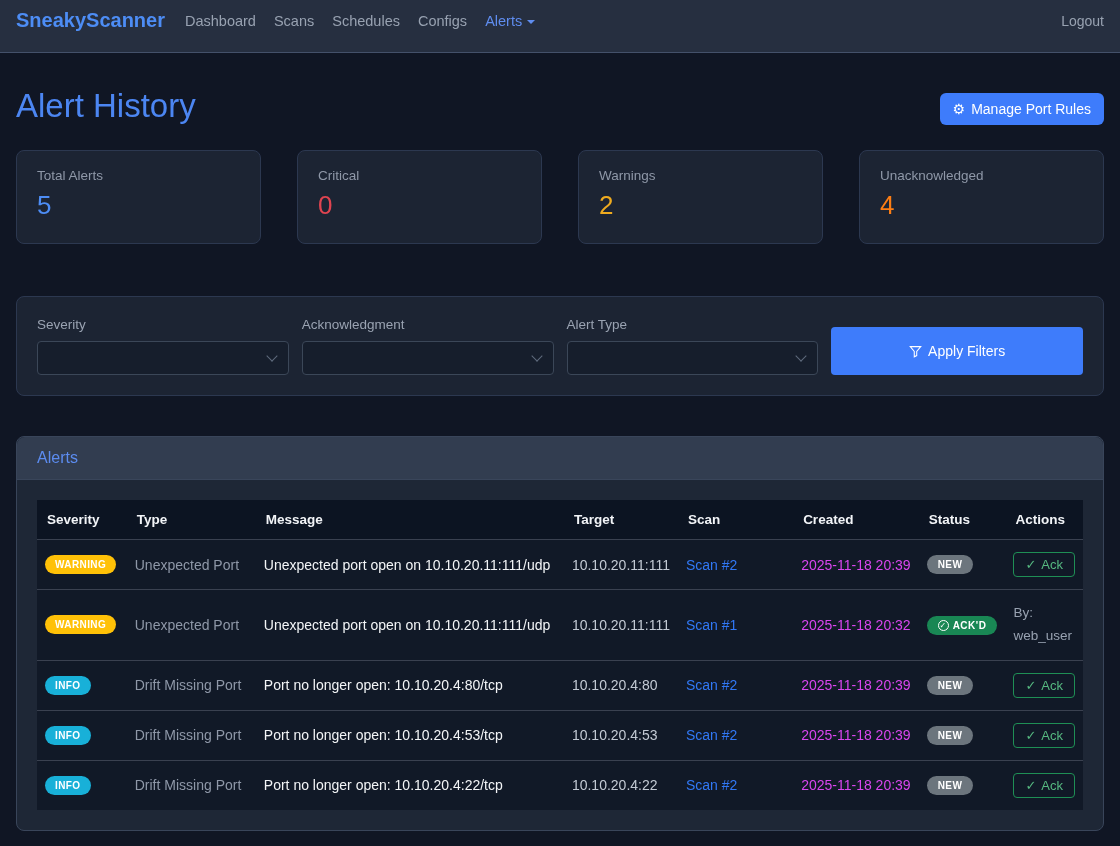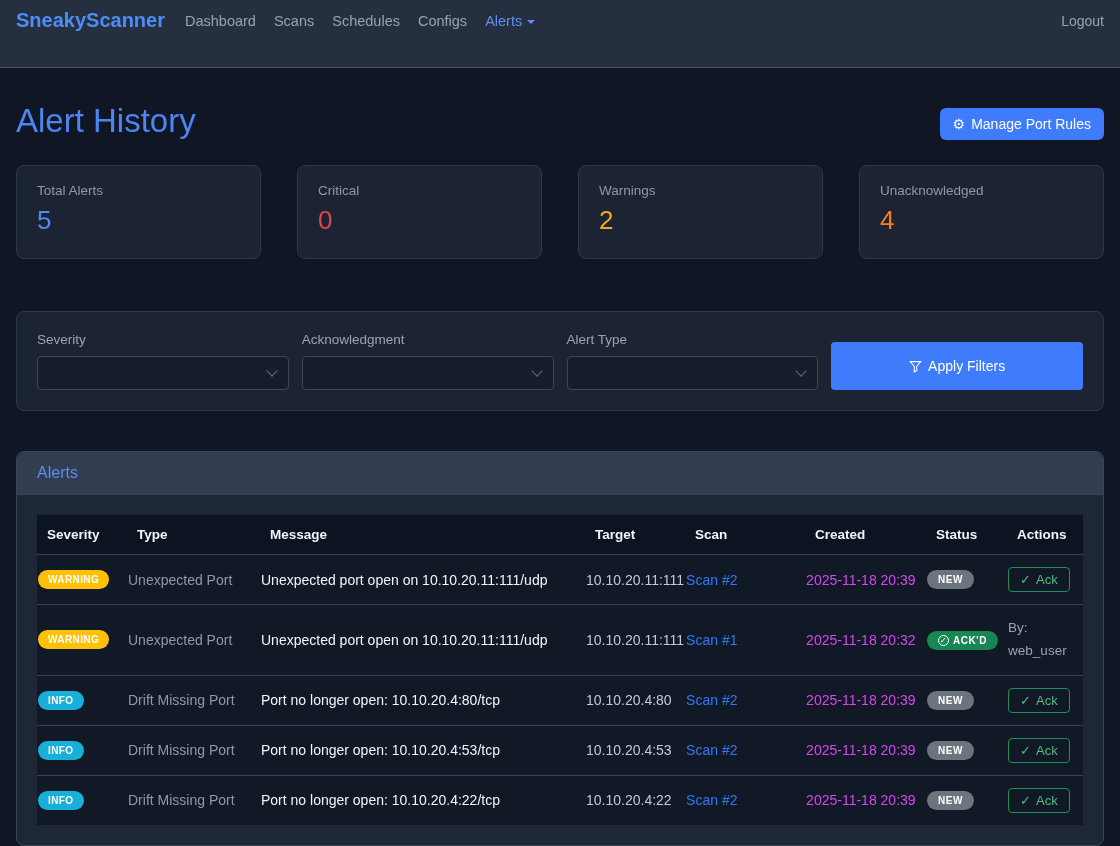--- a/index.html
+++ b/index.html
@@ -6,21 +6,21 @@
   html,body { margin:0; padding:0; }
   body {
     background:#101624;
     font-family:"Liberation Sans", sans-serif;
     color:#e9ecef;
   }
   .viewport { width:1120px; height:846px; overflow:hidden; position:relative; background:#101624; }
 
   
   .navbar {
-    height:68px; background:#262f40; border-bottom:1px solid #44516a;
+    height:53px; background:#262f40; border-bottom:1px solid #44516a;
     padding:9px 16px 0 16px;
   }
   .nav-row { display:flex; align-items:center; }
   .brand { font-size:20px; font-weight:bold; color:#4d8df5; margin-right:20px; cursor:pointer; }
   .nav-link { font-size:14.5px; color:#98a2b1; margin-right:18px; cursor:pointer; text-decoration:none; }
   .nav-link.active { color:#5f8df0; }
   .caret { display:inline-block; width:0; height:0; border-left:4px solid transparent;
     border-right:4px solid transparent; border-top:4px solid #5f8df0; margin-left:5px; vertical-align:middle; }
   .nav-spacer { flex:1; }
   .logout { font-size:14px; color:#98a2b1; cursor:pointer; }
@@ -65,21 +65,21 @@
     background:#323d50; border-bottom:1px solid #39455a; border-radius:8px 8px 0 0;
     padding:12px 20px; font-size:16px; color:#5c8cf0;
   }
   .alerts-card-body { padding:20px; }
   table.alerts-table { width:100%; border-collapse:collapse; background:#111927; }
   .alerts-table thead th {
     background:#0c1422; color:#f2f4f7; font-size:13.5px; font-weight:bold;
     text-align:left; padding:12px 10px; white-space:nowrap;
   }
   .alerts-table td {
-    padding:12px 1px; border-top:1px solid #3a4150; font-size:14px; vertical-align:middle;
+    padding:12px 8px; border-top:1px solid #3a4150; font-size:14px; vertical-align:middle;
   }
   .sev-badge {
     display:inline-block; padding:4px 10px; border-radius:10px;
     font-size:10px; font-weight:bold; color:#fff; letter-spacing:0.4px; white-space:nowrap;
   }
   .type-cell { color:#8f98a8; font-size:14px; }
   .msg-cell { color:#f3f5f7; font-size:14px; }
   .target-cell { color:#c3cad4; font-size:12.5px; white-space:nowrap; }
   .scan-link { color:#3178f6; text-decoration:none; font-size:14px; cursor:pointer; white-space:nowrap; }
   .created-cell { color:#d946ef; font-size:13.5px; white-space:nowrap; }

